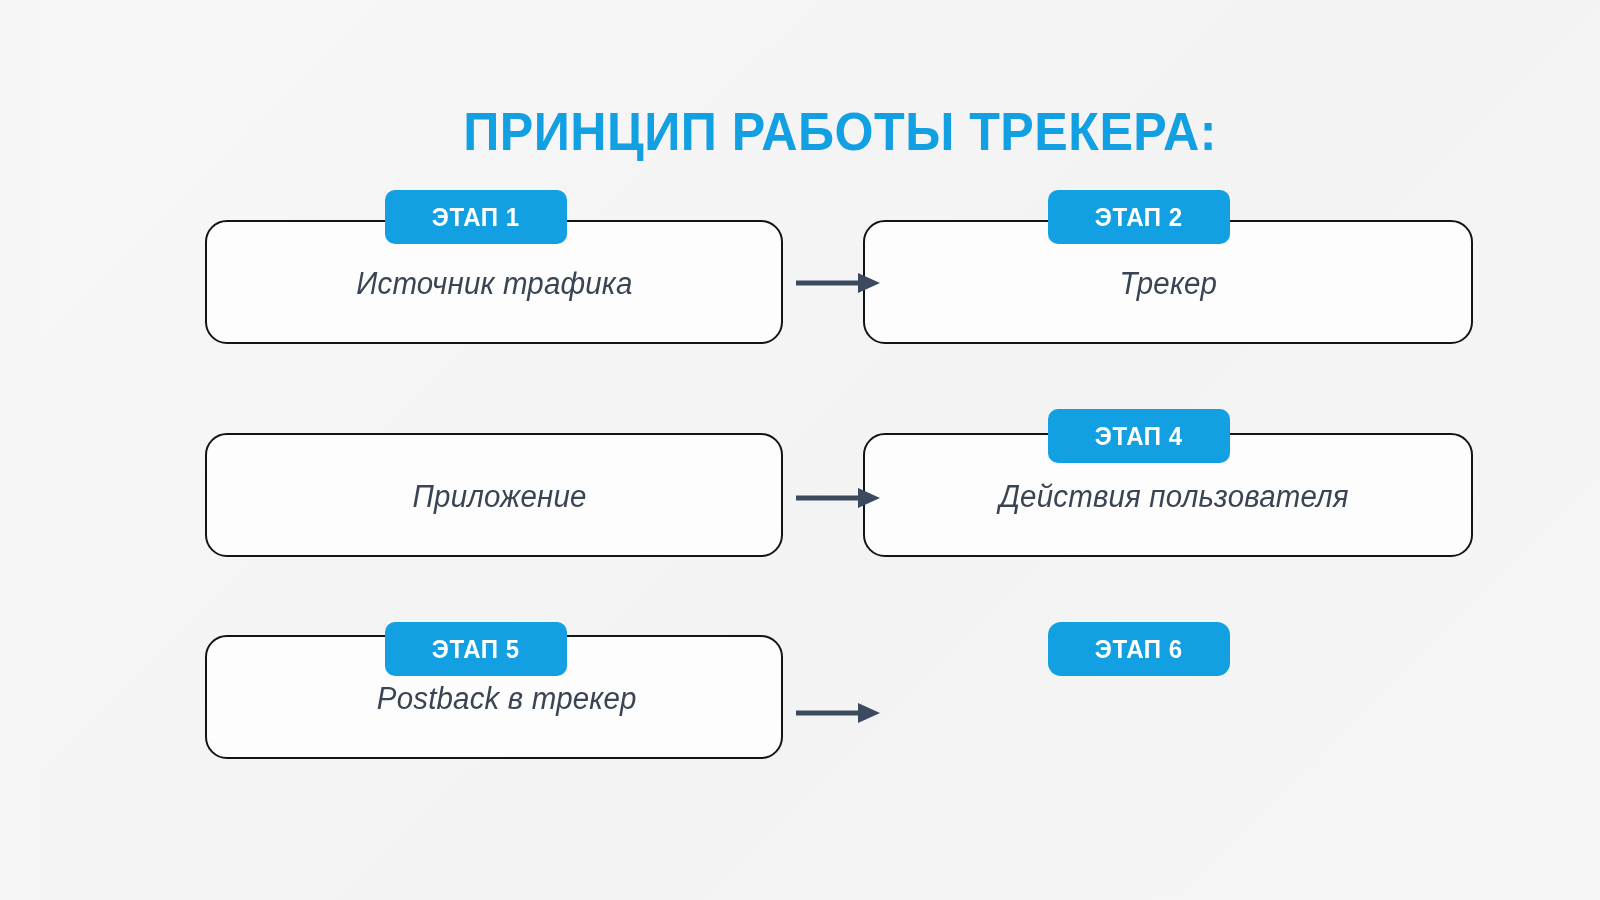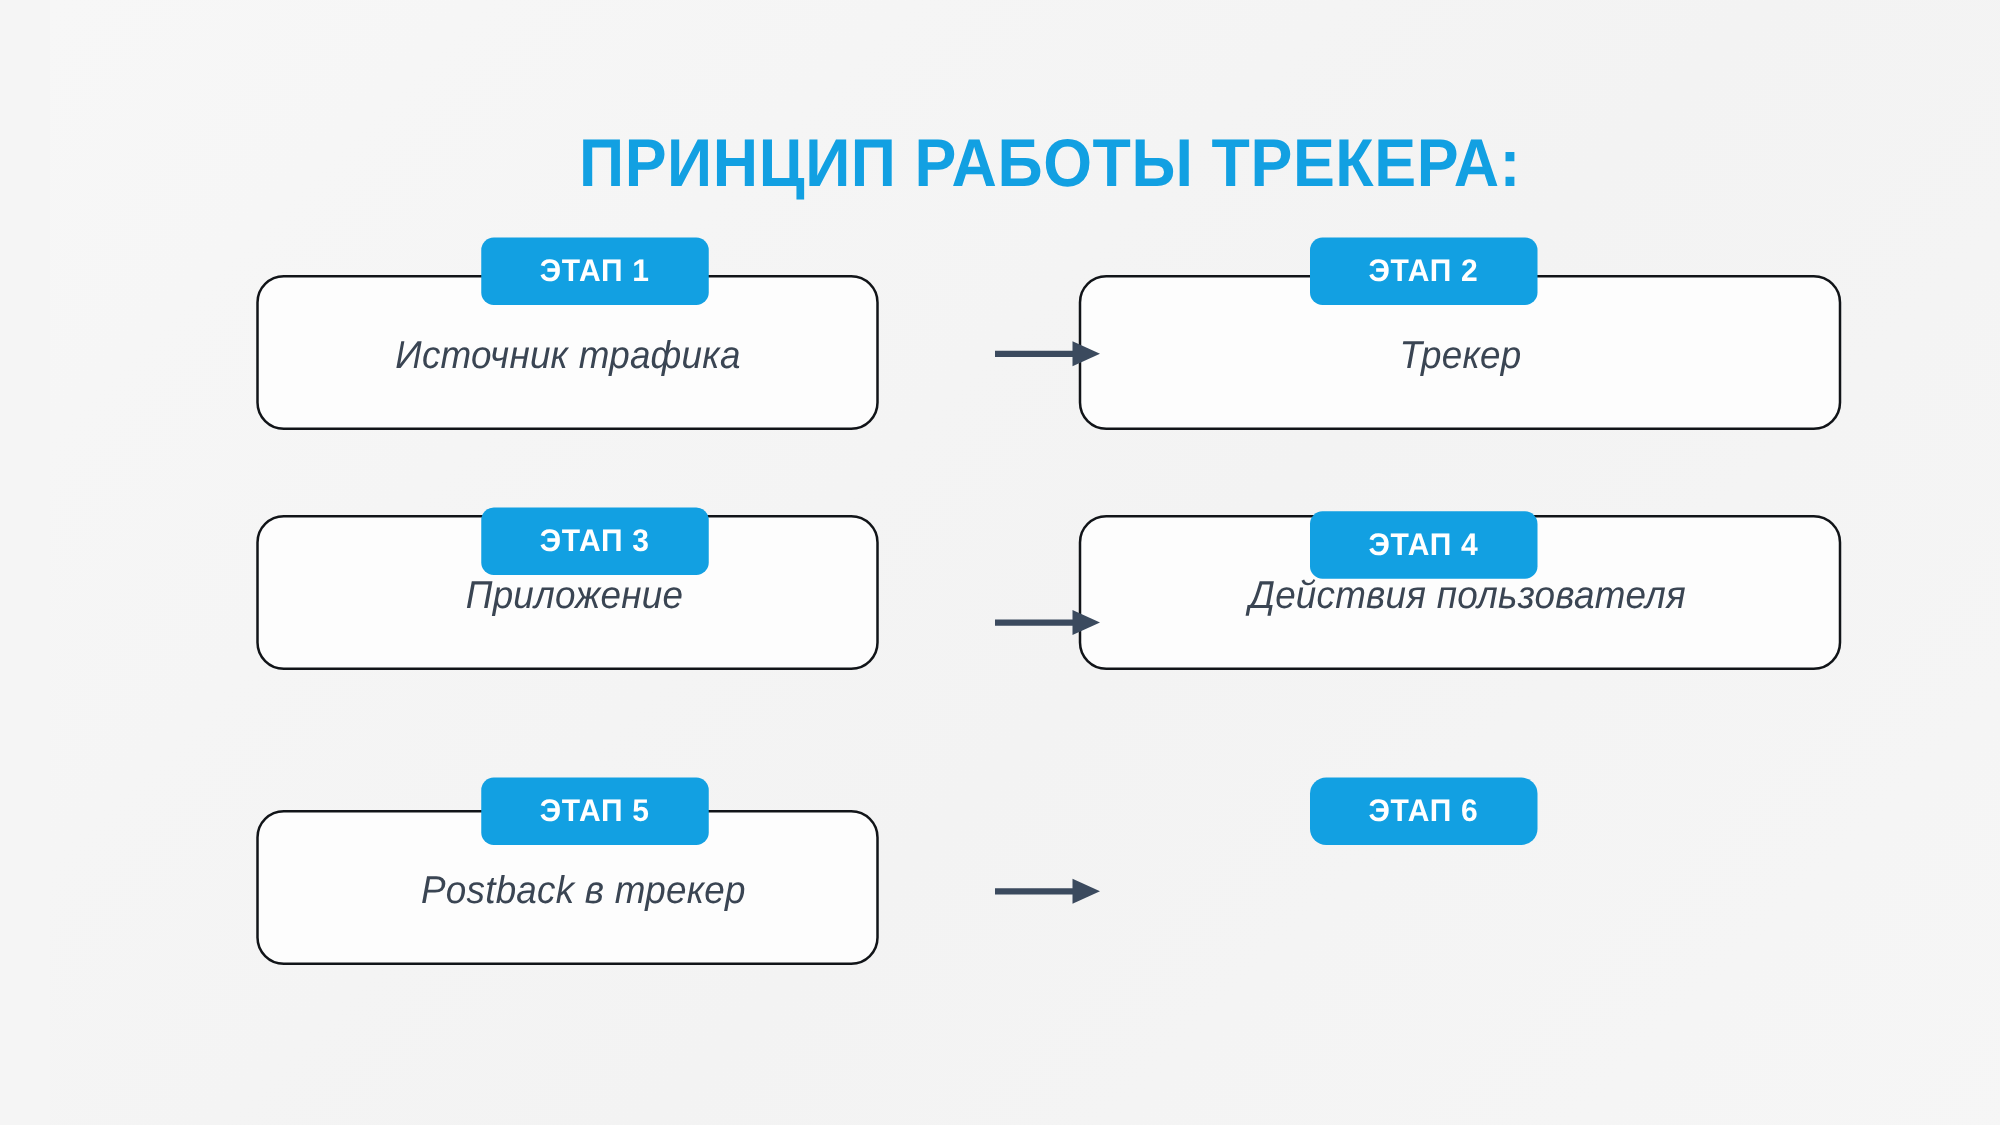--- a/index.html
+++ b/index.html
@@ -103,26 +103,26 @@
   
   .arrow {
     position: absolute;
     height: 30px;
     overflow: visible;
     z-index: 1;
   }
   .arrow svg { display: block; overflow: visible; }
 
   
-  .col-left  { left: 165px;  width: 498px; }
+  .col-left  { left: 165px;  width: 578px; }
   .col-right { left: 823px;  width: 610px; }
 
   .row1 { top: 220px; }
-  .row2 { top: 412px; padding-left: 12px; }
-  .row3 { top: 648px; padding-left: 26px; }
+  .row2 { top: 433px; padding-left: 12px; }
+  .row3 { top: 635px; padding-left: 26px; }
 
   .badge-l1 { left: 345px; top: 190px; }
   .badge-r1 { left: 1008px; top: 190px; }
   .badge-l2 { left: 345px; top: 406px; }
   .badge-r2 { left: 1008px; top: 409px; }
   .badge-l3 { left: 345px; top: 622px; }
   .badge-r3 { left: 1008px; top: 622px; border-radius: 13px; }
 
   .arrow1 { left: 756px; top: 268px; }
   .arrow2 { left: 756px; top: 483px; }
@@ -154,23 +154,20 @@
     <div class="card col-right row1">
       <span class="card-label">Трекер</span>
     </div>
     <div class="badge badge-r1">
       <span class="badge-label">ЭТАП 2</span>
     </div>
 
     <div class="card col-left row2">
       <span class="card-label">Приложение</span>
     </div>
-    <div class="badge badge-l2">
-      <span class="badge-label">ЭТАП 3</span>
-    </div>
 
     <div class="arrow arrow2">
       <svg width="84" height="30" viewBox="0 0 84 30" aria-hidden="true">
         <line x1="0" y1="15" x2="64" y2="15" stroke="#3b4a5e" stroke-width="5"></line>
         <polygon points="62,5 84,15 62,25" fill="#3b4a5e"></polygon>
       </svg>
     </div>
 
     <div class="card col-right row2">
       <span class="card-label">Действия пользователя</span>

